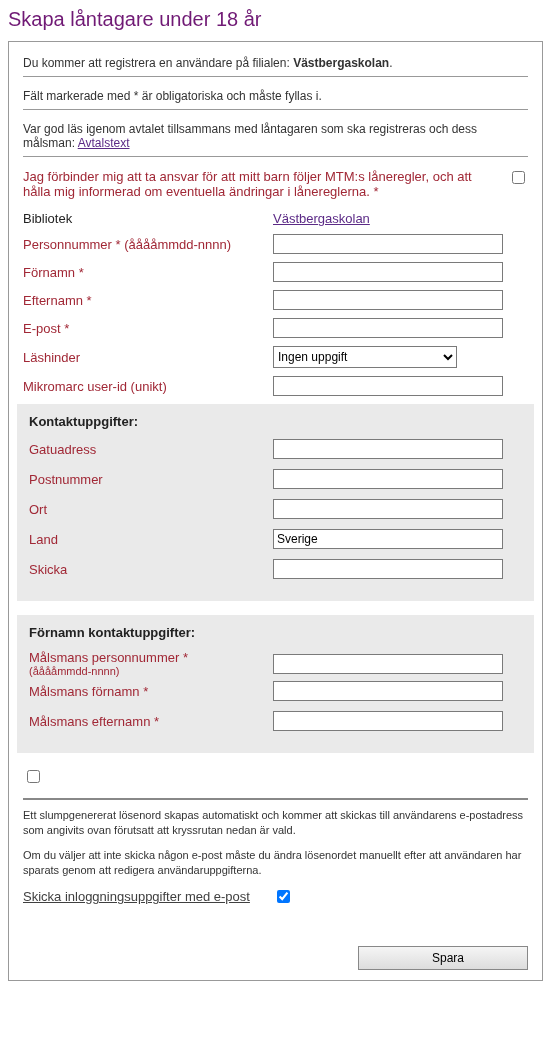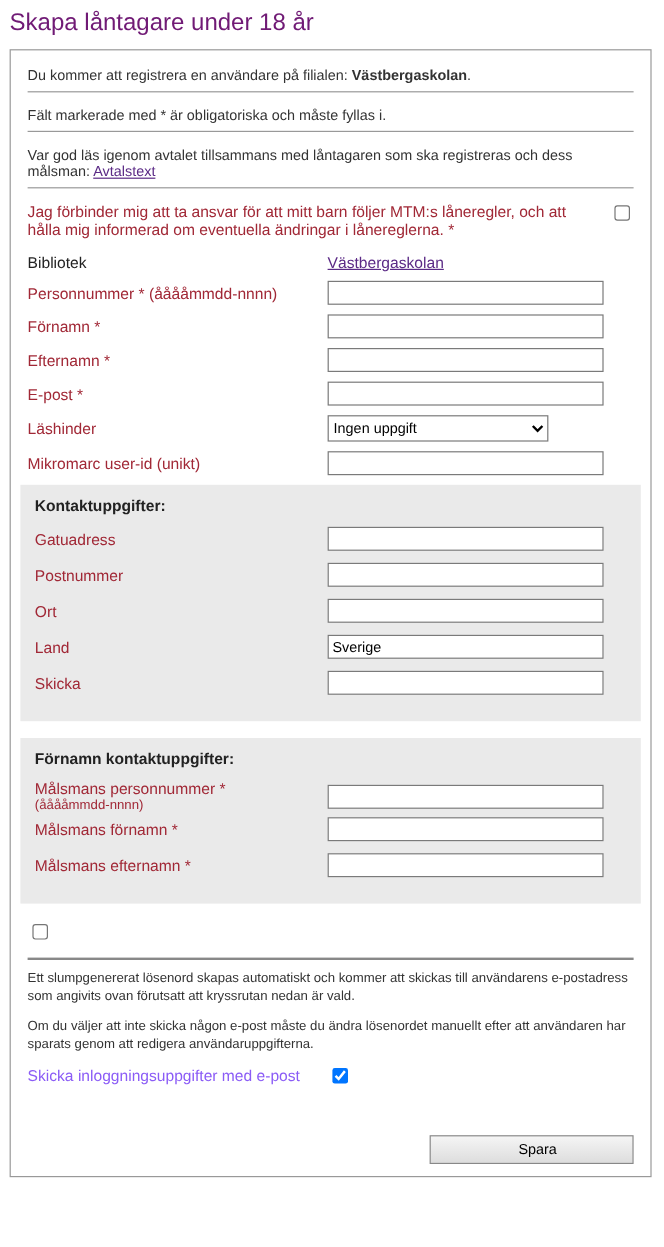--- a/index.html
+++ b/index.html
@@ -111,23 +111,24 @@
   color: #333;
   margin-bottom: 10px;
   line-height: 1.35;
 }
 .send-row {
   display: flex;
   align-items: center;
   margin-bottom: 24px;
 }
 .send-label {
-  color: #8b5cf6;
+  color: #404040;
   font-size: 13px;
   width: 250px;
+  text-decoration: underline;
 }
 .button-row {
   display: flex;
   justify-content: flex-end;
   margin-top: 40px;
 }
 .save-btn {
   width: 170px;
   height: 24px;
   background: linear-gradient(#f5f5f5, #ddd);

